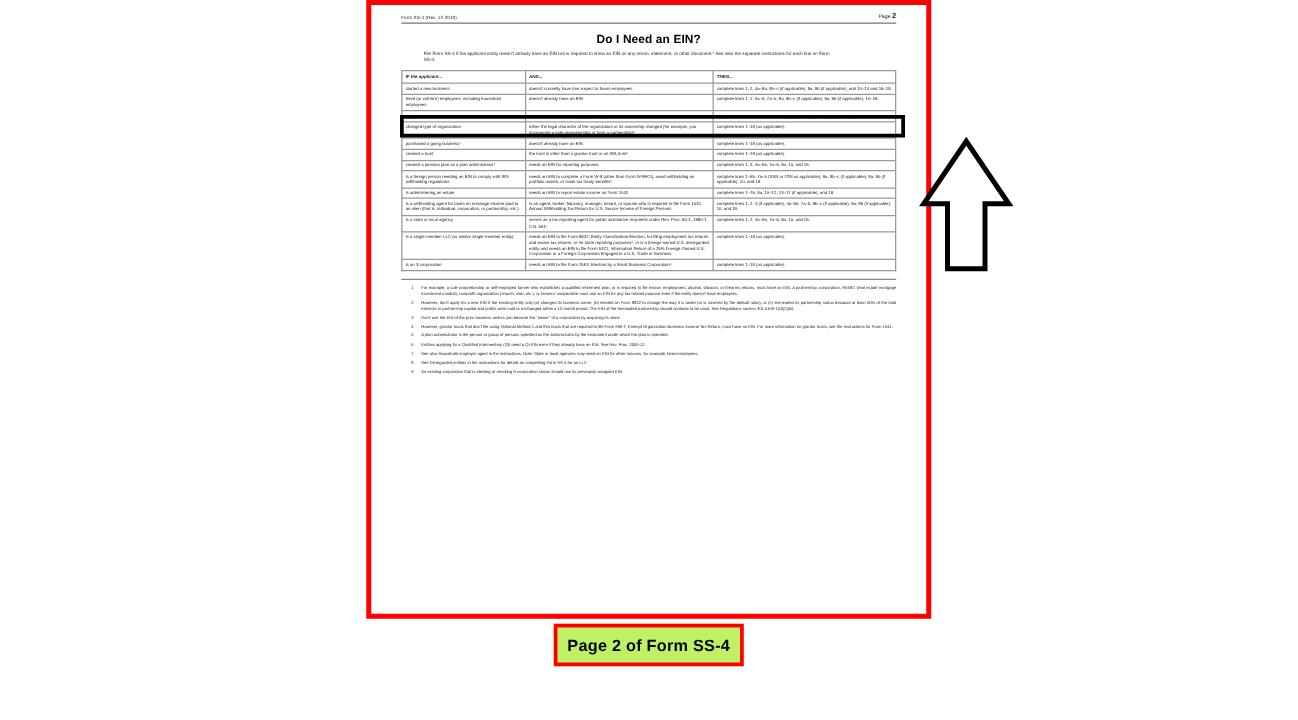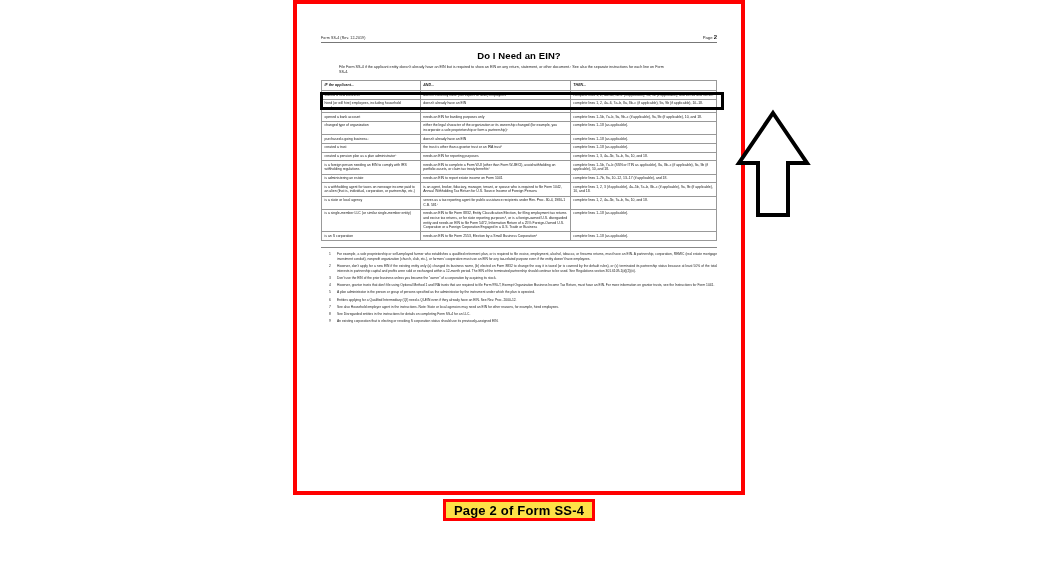--- a/index.html
+++ b/index.html
@@ -26,21 +26,20 @@
     height: 495px;
     border: 4px solid #ff0000;
     background: #ffffff;
     box-sizing: border-box;
   }
   #page-inner {
     position: absolute;
     left: 0; top: 0; right: 0; bottom: 0;
     padding: 6px 24px 24px 24px;
     box-sizing: border-box;
-    margin-top: 24px;
   }
   
   .form-header {
     display: flex;
     justify-content: space-between;
     align-items: flex-end;
     font-size: 3.6px;
     color: #222;
     border-bottom: 0.6px solid #777;
     padding-bottom: 1px;
@@ -141,23 +140,23 @@
     top: 0;
     font-size: 3.3px;
   }
 
   
   #caption {
     position: absolute;
     left: 443px;
     top: 499px;
     width: 152px;
-    height: 22px;
+    height: 34px;
     border: 3px solid #ff0000;
-    background: #fde047;
+    background: #bef264;
     box-sizing: border-box;
     display: flex;
     align-items: center;
     justify-content: center;
   }
   #caption span {
     font-size: 13px;
     font-weight: bold;
     color: #000;
     letter-spacing: 0.2px;

